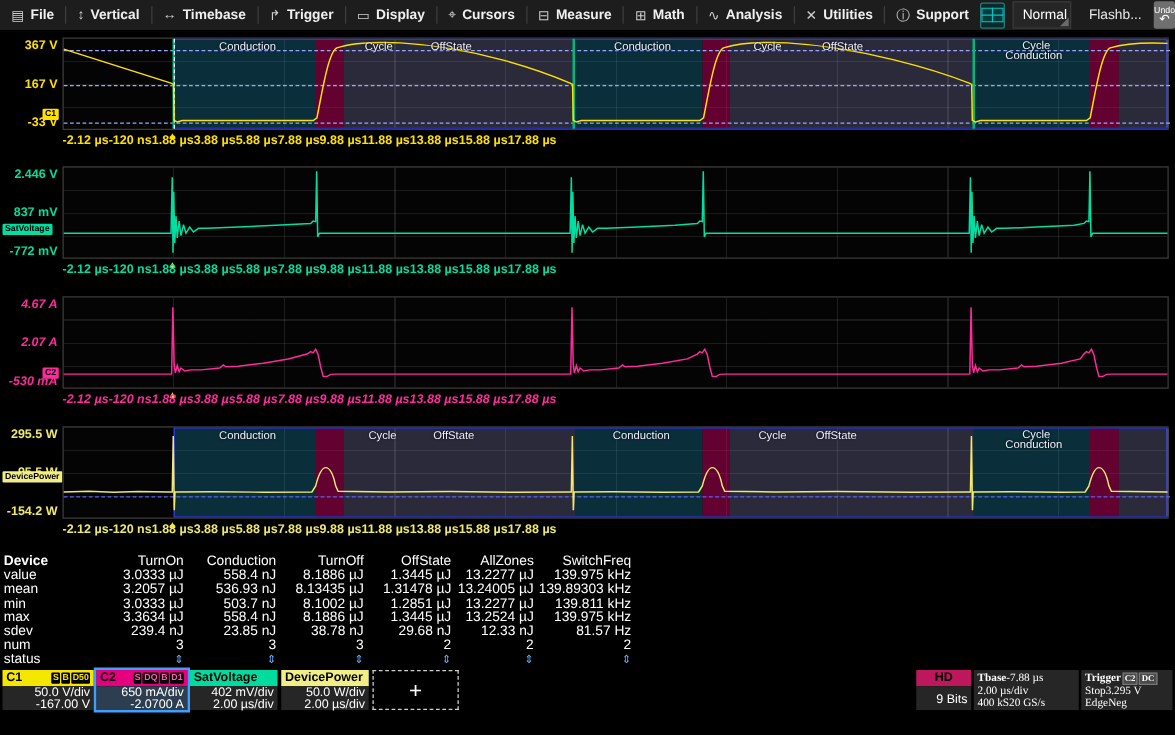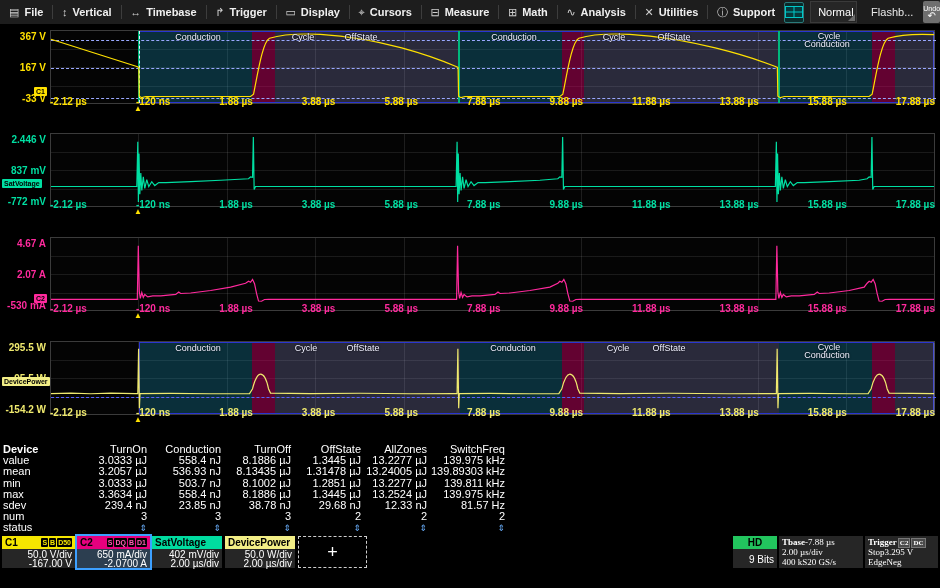--- a/index.html
+++ b/index.html
@@ -27,26 +27,26 @@
 
   
   .grid-block{position:absolute;left:0;width:940px;height:92px;}
   .plot{position:absolute;left:50px;top:0;width:885px;height:74px;background:#040404;
         border:1px solid #3b3b3b;box-sizing:border-box;
         background-image:
           repeating-linear-gradient(to right, transparent 0 87.5px, rgba(255,255,255,0.10) 87.5px 88.5px),
           repeating-linear-gradient(to bottom, transparent 0 17.6px, rgba(255,255,255,0.09) 17.6px 18.6px);}
   .ylab{position:absolute;width:46px;text-align:right;font-size:10px;font-weight:bold;}
   .yl1{top:1px;} .yl2{top:32px;} .yl3{top:63px;}
-  .axisrow{position:absolute;left:50px;top:66px;width:885px;display:flex;justify-content:space-between;
+  .axisrow{position:absolute;left:50px;top:77px;width:885px;display:flex;
            font-size:10px;font-weight:bold;}
   .trigmark{position:absolute;left:134px;top:74px;font-size:8px;color:#ffe100;}
   .g-c1 .ylab,.g-c1 .axisrow{color:#ffe100;}
   .g-sat .ylab,.g-sat .axisrow{color:#00dfa2;}
-  .g-c2 .ylab,.g-c2 .axisrow{color:#ff2a9d;}
+  .g-c2 .ylab,.g-c2 .axisrow{color:#ff2a9d;font-style:italic;}
   .g-pw .ylab,.g-pw .axisrow{color:#efe96e;}
   .trace{position:absolute;left:0;top:0;width:100%;height:100%;overflow:visible;}
   .zones{position:absolute;left:88px;top:0;width:795px;height:72px;border:1px solid #2a35d0;box-sizing:border-box;}
   .zone{position:absolute;top:0;height:70px;}
   .z-cond{background:rgba(25,150,185,0.30);}
   .z-off2{background:rgba(215,0,105,0.45);}
   .z-idle{background:rgba(145,145,205,0.28);}
   .zlabel{position:absolute;transform:translateX(-50%);top:1px;font-size:9px;color:#f0f0ff;
           text-shadow:0 0 2px #000;white-space:nowrap;}
   .hdash{position:absolute;left:0;width:885px;border-top:1px dashed #9aa8ff;}
@@ -429,21 +429,21 @@
       <div class="db">
           <div>50.0 W/div</div>
           <div>2.00 µs/div</div>
         </div>
     </div>
     <div class="addbox" style="left:298px;width:69px;">
         <span>+</span>
       </div>
 
     <div class="desc" style="left:733px;width:44px;">
-      <div class="dh" style="background:#22c55e;justify-content:center;">
+      <div class="dh" style="background:#be185d;justify-content:center;">
           <span>HD</span>
         </div>
       <div class="db" style="display:flex;align-items:center;justify-content:flex-end;">
           <span>9 Bits</span>
         </div>
     </div>
     <div class="desc infobox" style="left:779px;width:84px;height:32px;">
       <div class="irow">
           <span class="ib">Tbase</span>
           <span>-7.88 µs</span>

